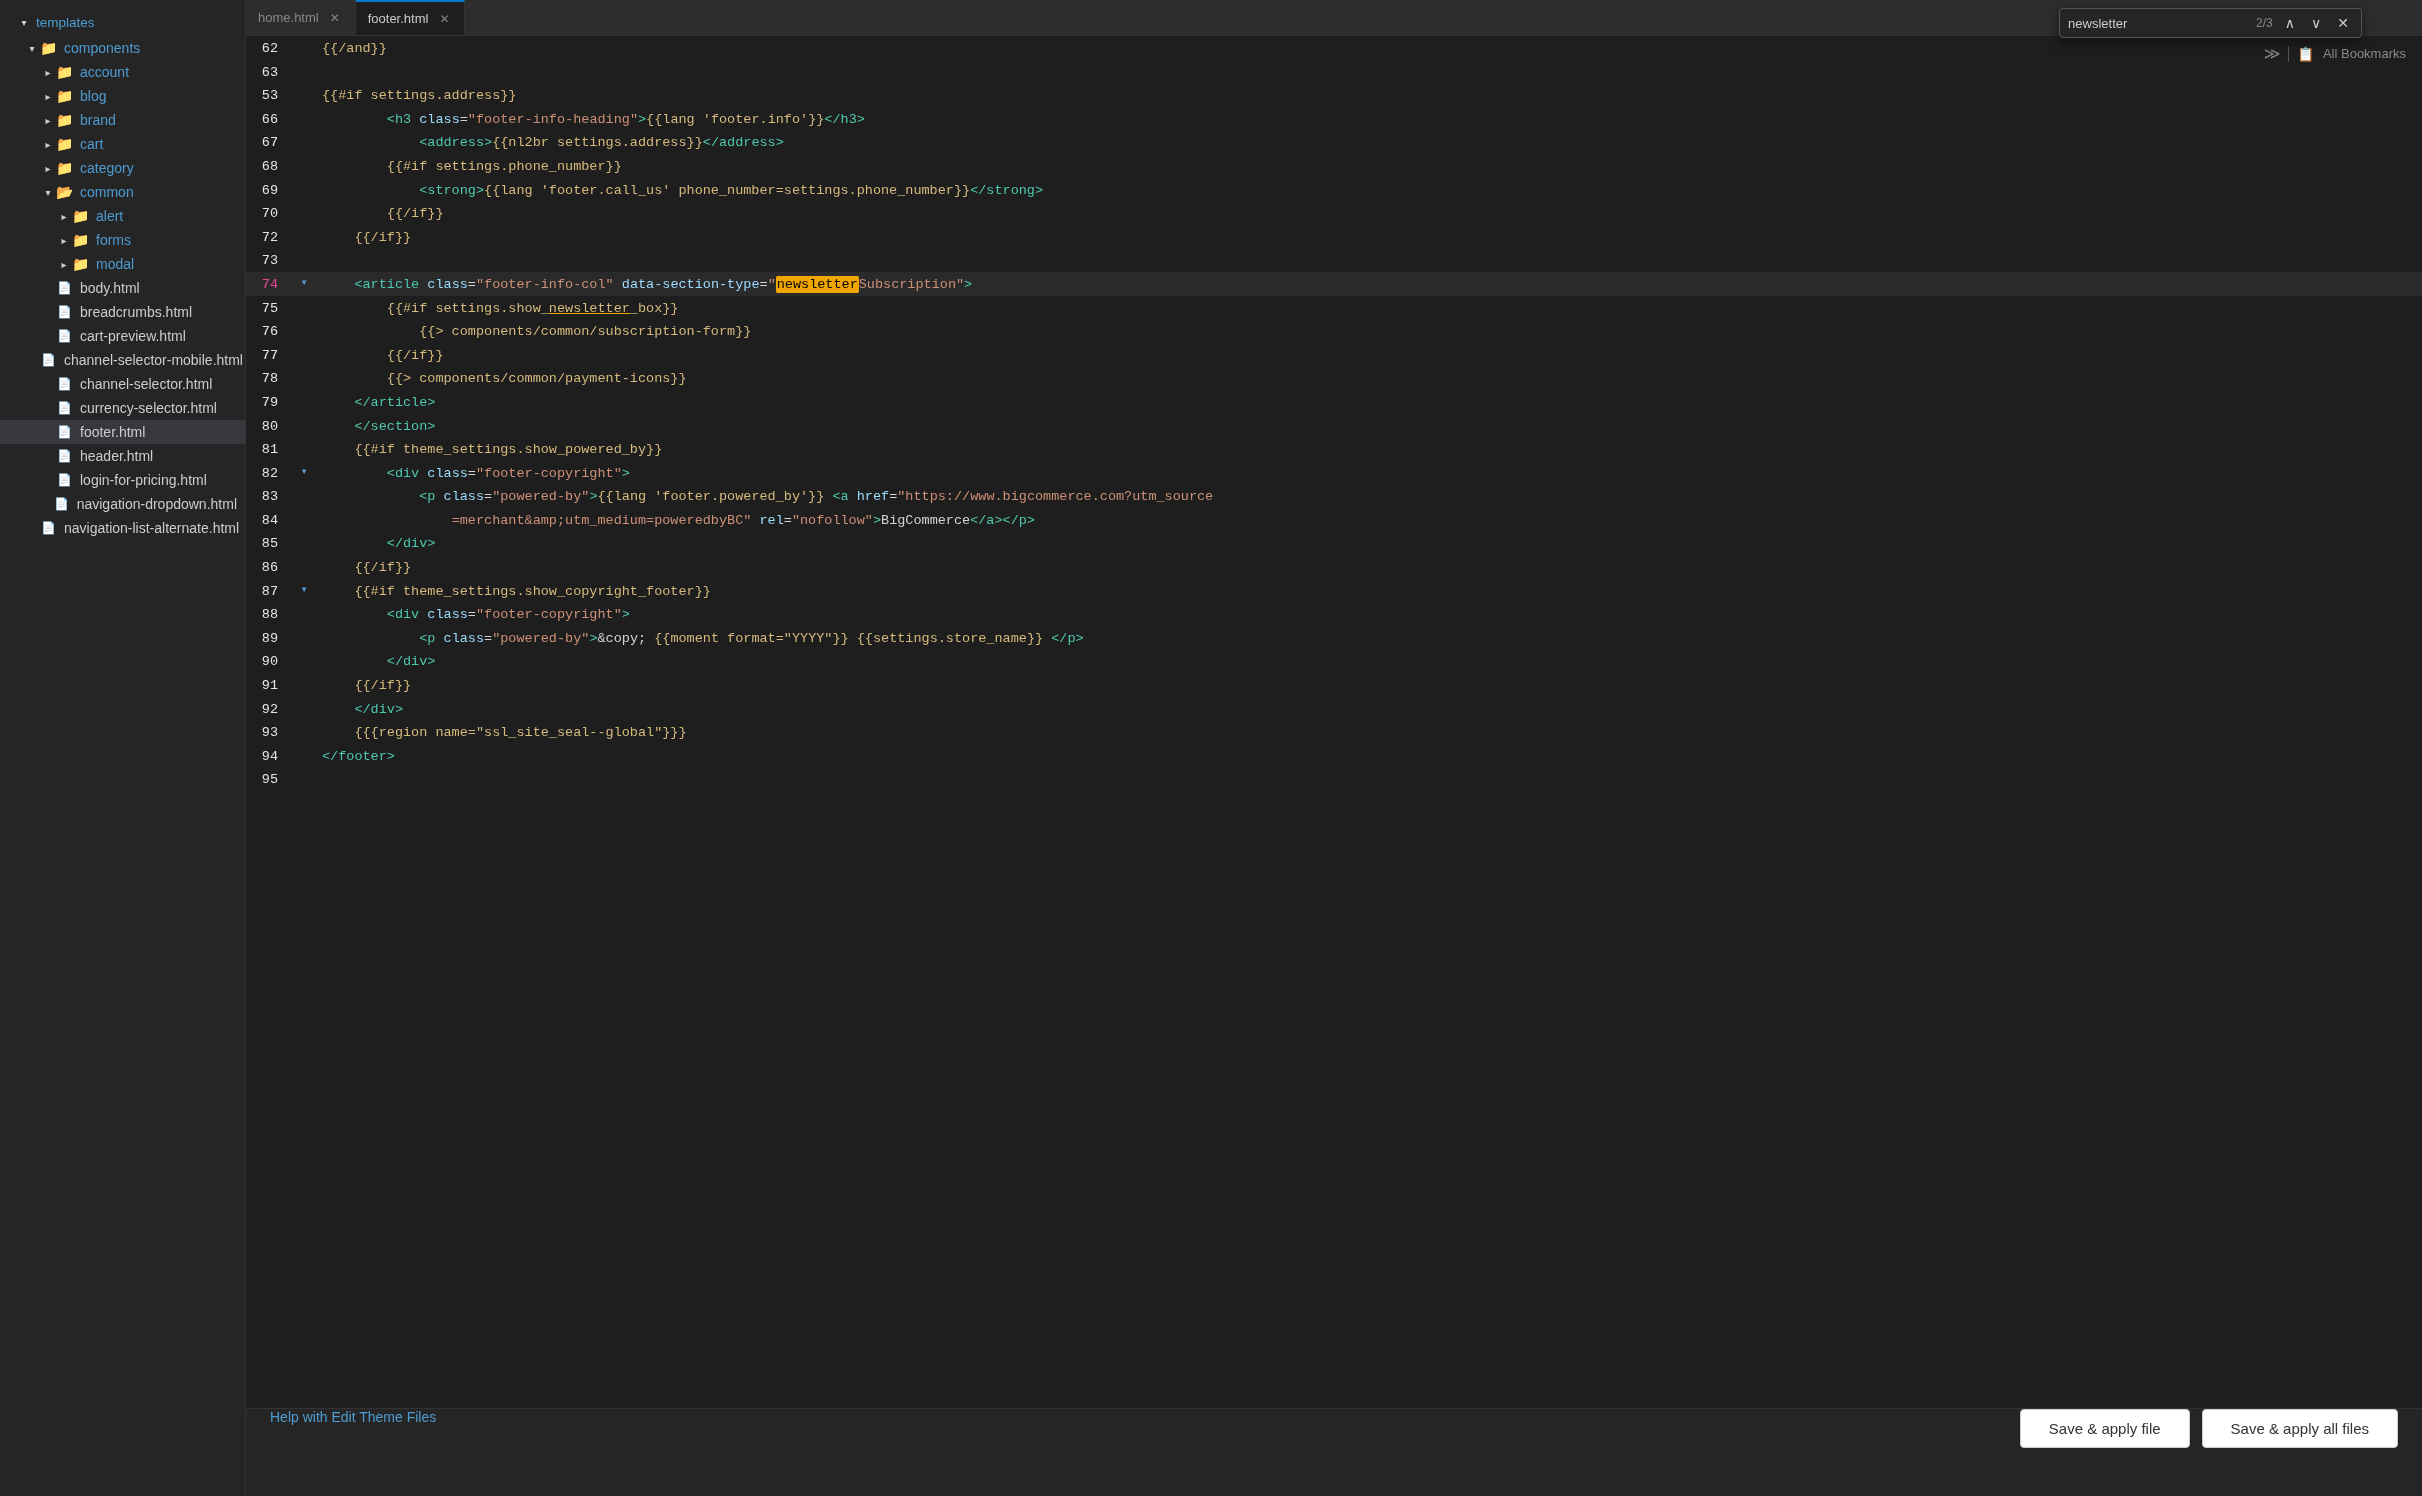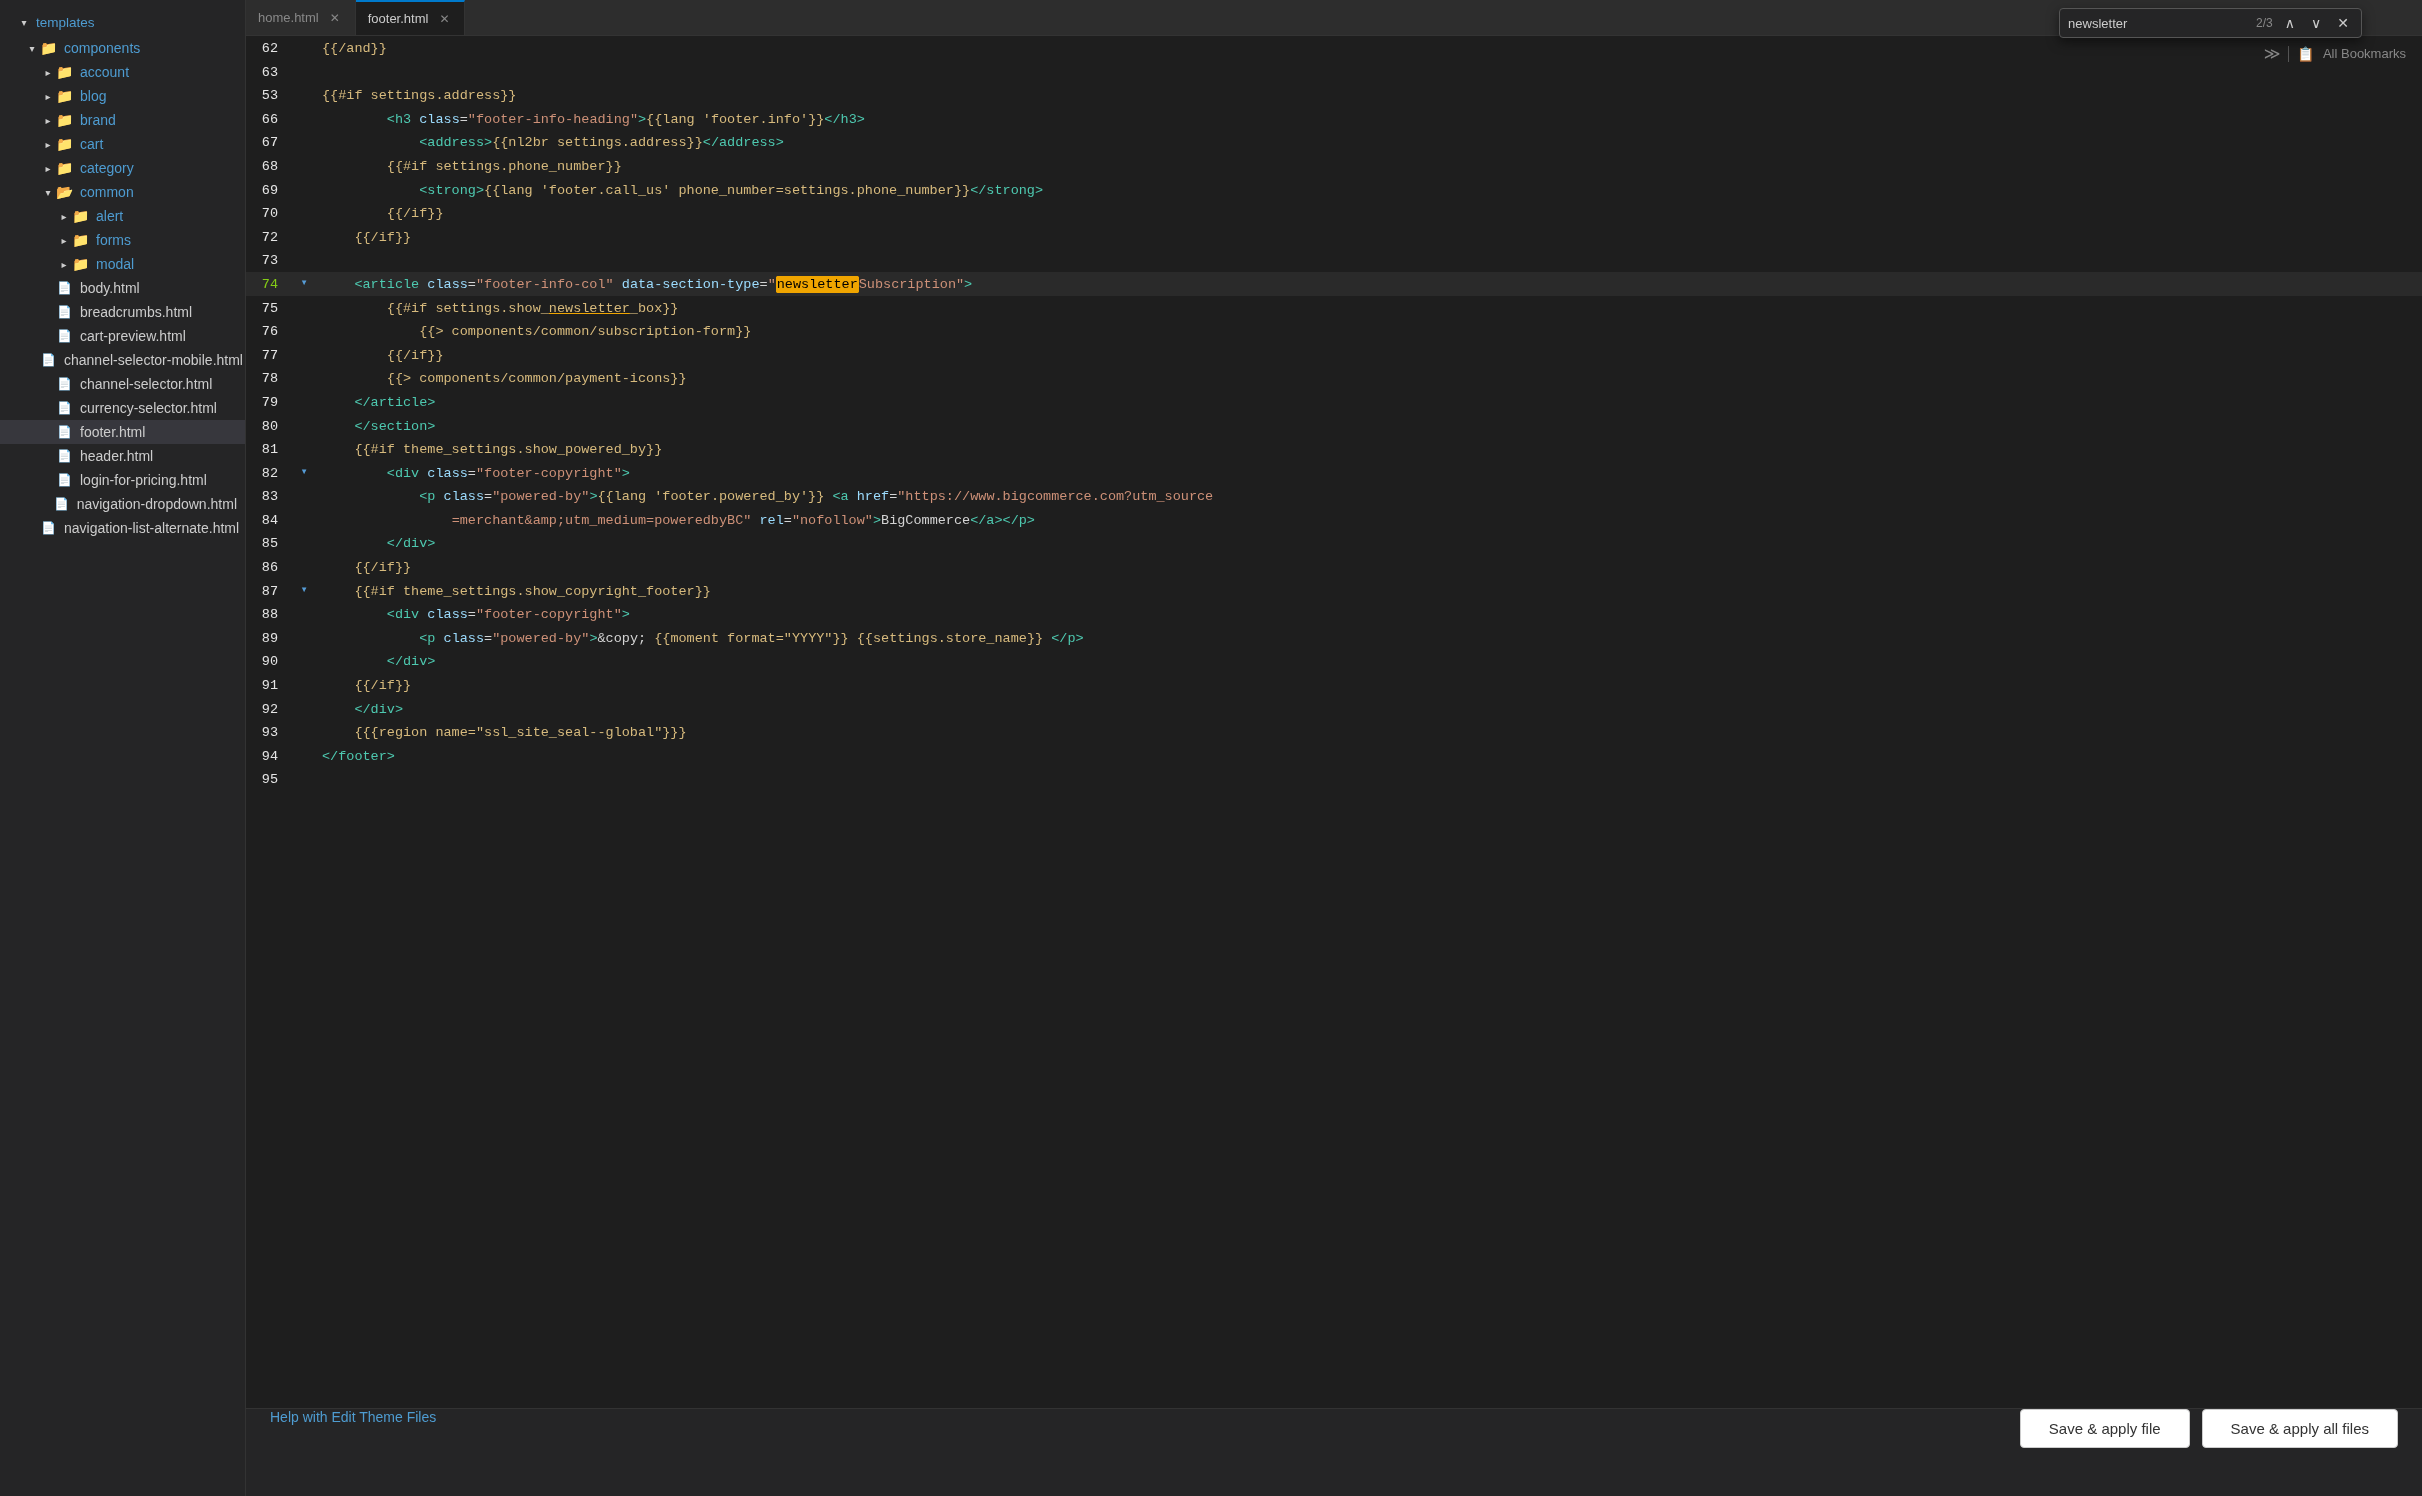--- a/index.html
+++ b/index.html
@@ -228,21 +228,21 @@
       min-width: 48px;
       text-align: right;
       padding-right: 16px;
       color: #e5e5e5;
       user-select: none;
       border-right: none;
       vertical-align: top;
       padding-top: 2px;
     }
 
-    .line-number.active { color: #84cc16; margin-top: 28px; }
+    .line-number.active { color: #ec4899; margin-top: 28px; }
 
     .line-gutter {
       width: 20px;
       min-width: 20px;
       text-align: center;
       color: #569cd6;
       font-size: 11px;
       user-select: none;
       vertical-align: top;
       padding-top: 2px;

